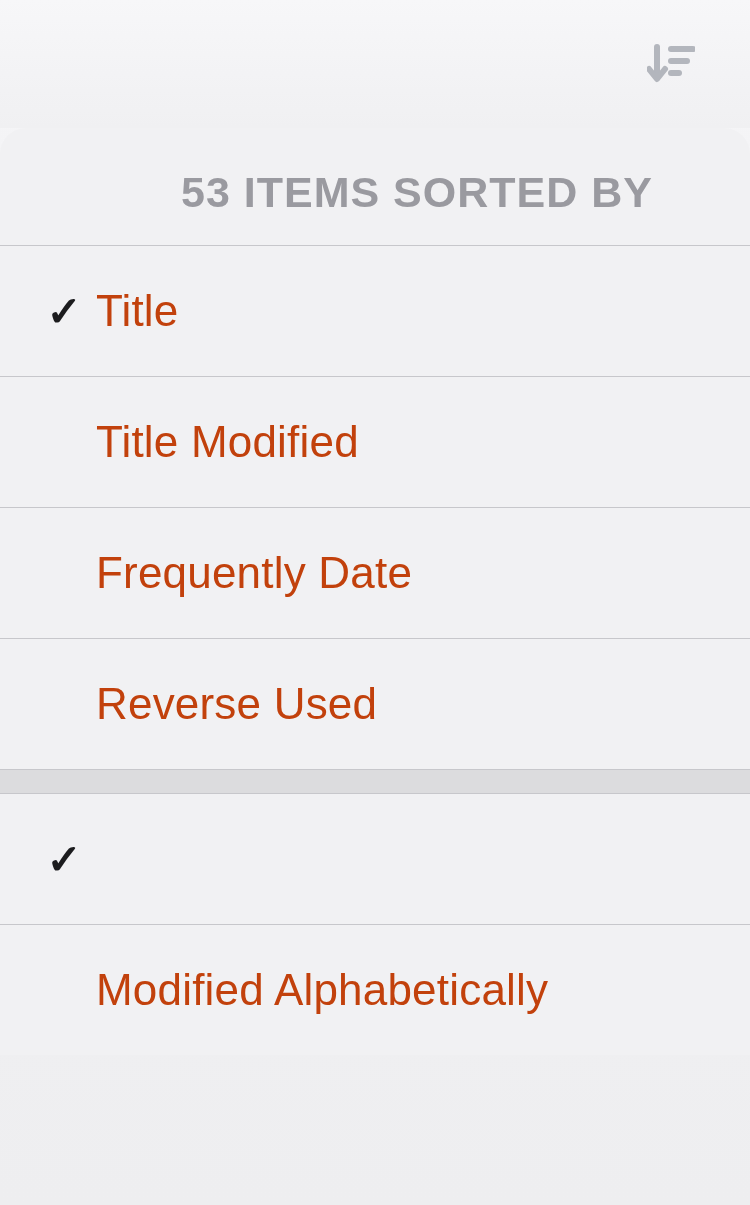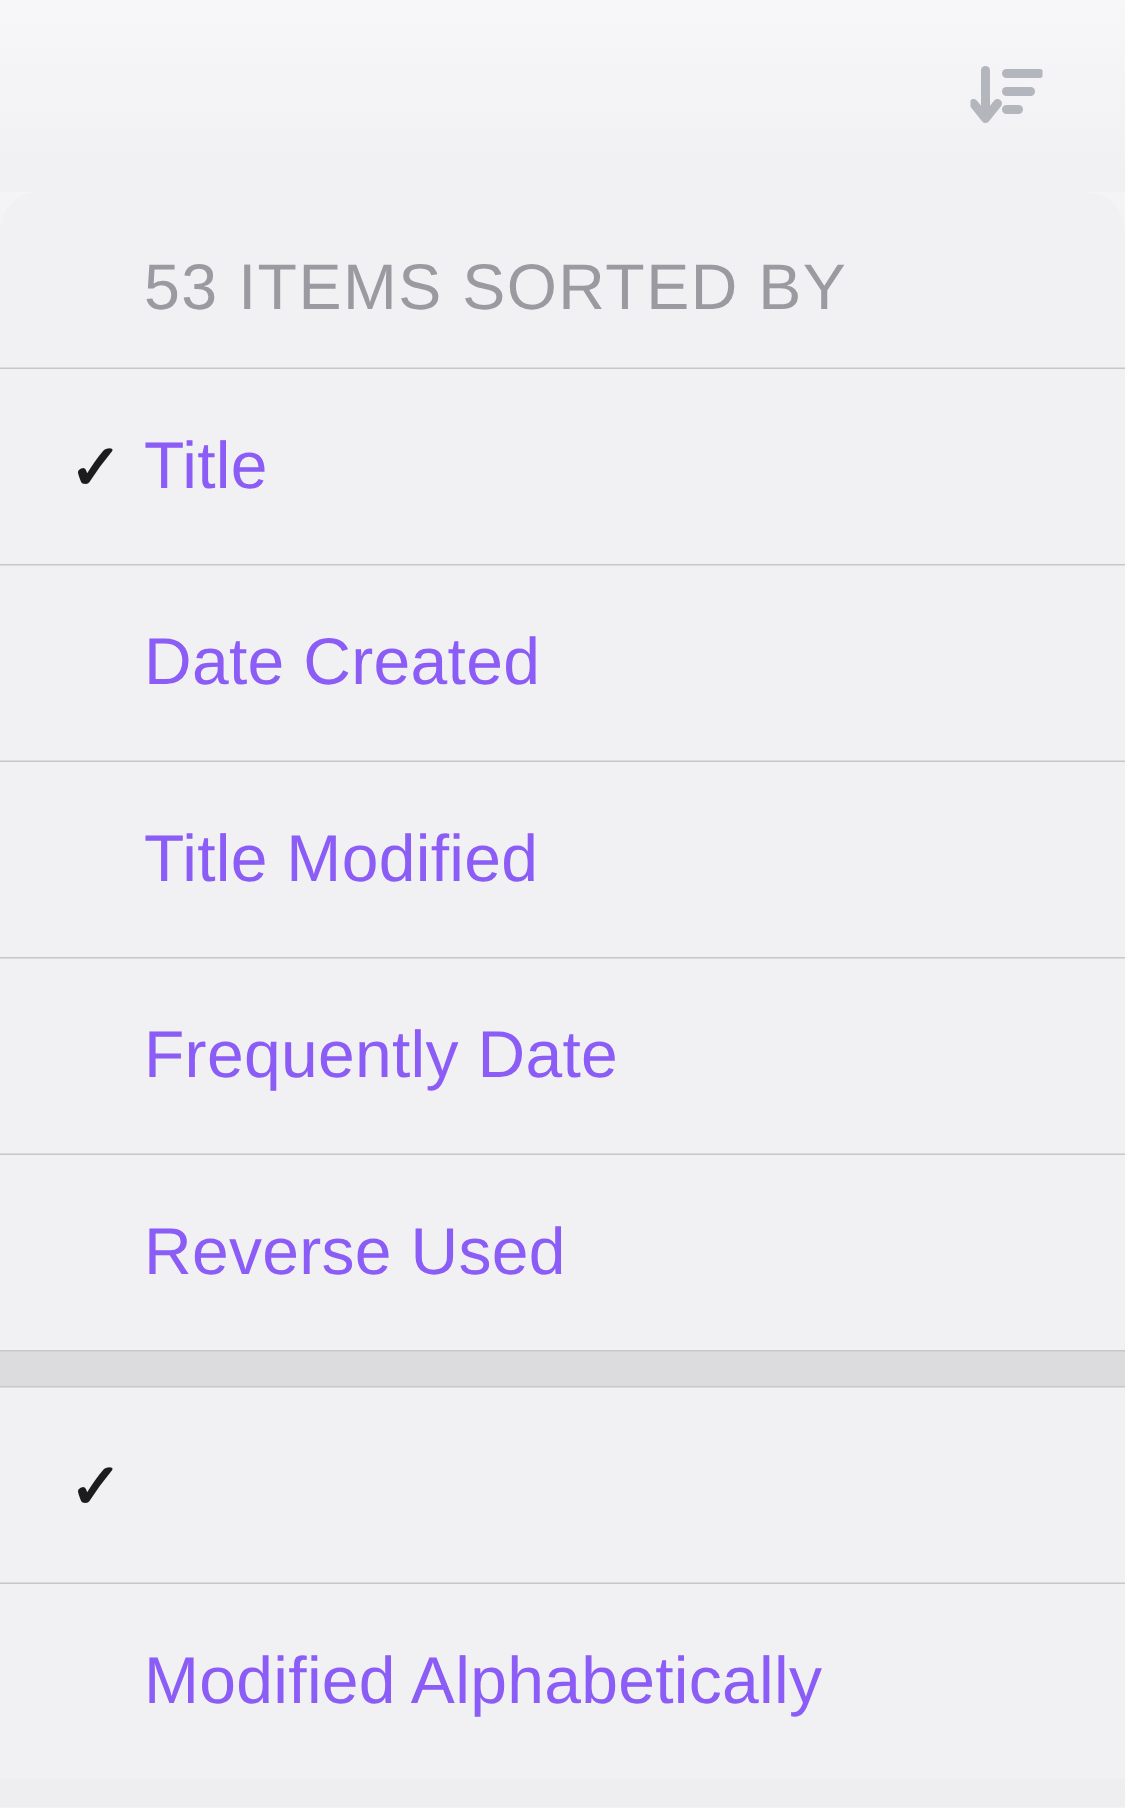--- a/index.html
+++ b/index.html
@@ -29,23 +29,24 @@
     }
     .panel {
       background: #f1f1f3;
       border-top-left-radius: 26px;
       border-top-right-radius: 26px;
       overflow: hidden;
     }
     .section-header {
       padding: 40px 12px 28px 96px;
       font-size: 43px;
-      font-weight: 400;
+      font-weight: 700;
       color: #9a9aa0;
       letter-spacing: 1px;
+      text-align: center;
     }
     .row {
       display: flex;
       align-items: center;
       height: 131px;
       padding-left: 32px;
       border-top: 1px solid #c7c7cb;
       background: #f1f1f3;
     }
     .row:first-of-type {
@@ -56,21 +57,21 @@
       justify-content: center;
       align-items: center;
     }
     .checkmark {
       font-size: 42px;
       font-weight: 700;
       color: #1c1c1e;
     }
     .row-label {
       font-size: 44px;
-      color: #8b5cf6;
+      color: #c2410c;
       letter-spacing: 0.2px;
     }
     .group-gap {
       height: 24px;
       background: #dcdcde;
       border-top: 1px solid #c7c7cb;
     }
   </style>
 </head>
 <body>
@@ -90,24 +91,20 @@
 <div class="panel">
   <div class="section-header">53 ITEMS SORTED BY</div>
 
   <div class="row">
     <span class="check-slot">
       <span class="checkmark">✓</span>
     </span>
     <span class="row-label">Title</span>
   </div>
 
-  <div class="row">
-    <span class="check-slot"></span>
-    <span class="row-label">Date Created</span>
-  </div>
 
   <div class="row">
     <span class="check-slot"></span>
     <span class="row-label">Title Modified</span>
   </div>
 
   <div class="row">
     <span class="check-slot"></span>
     <span class="row-label">Frequently Date</span>
   </div>

